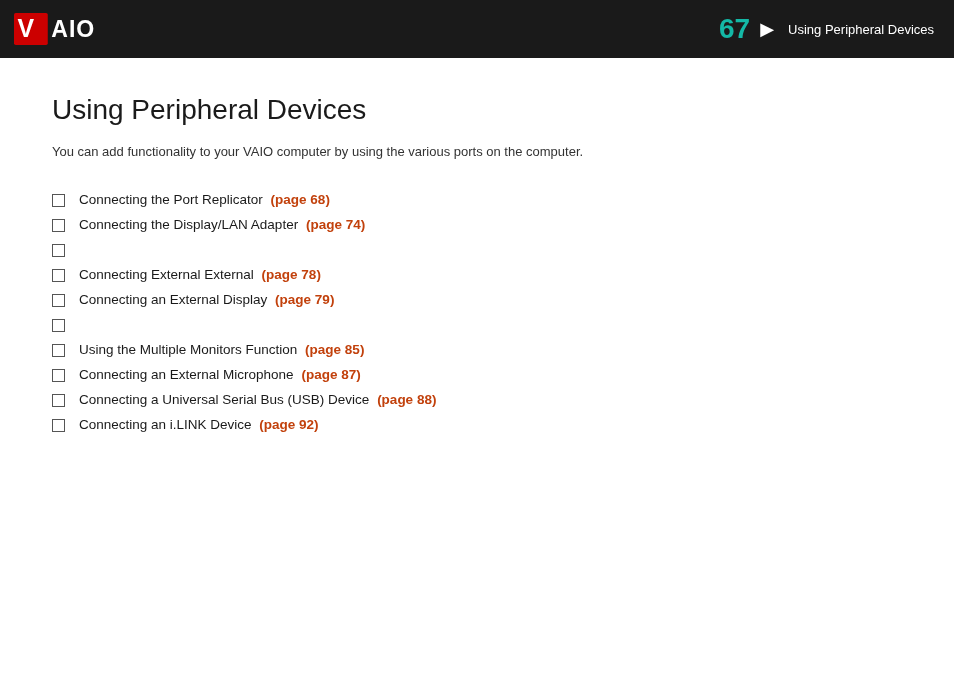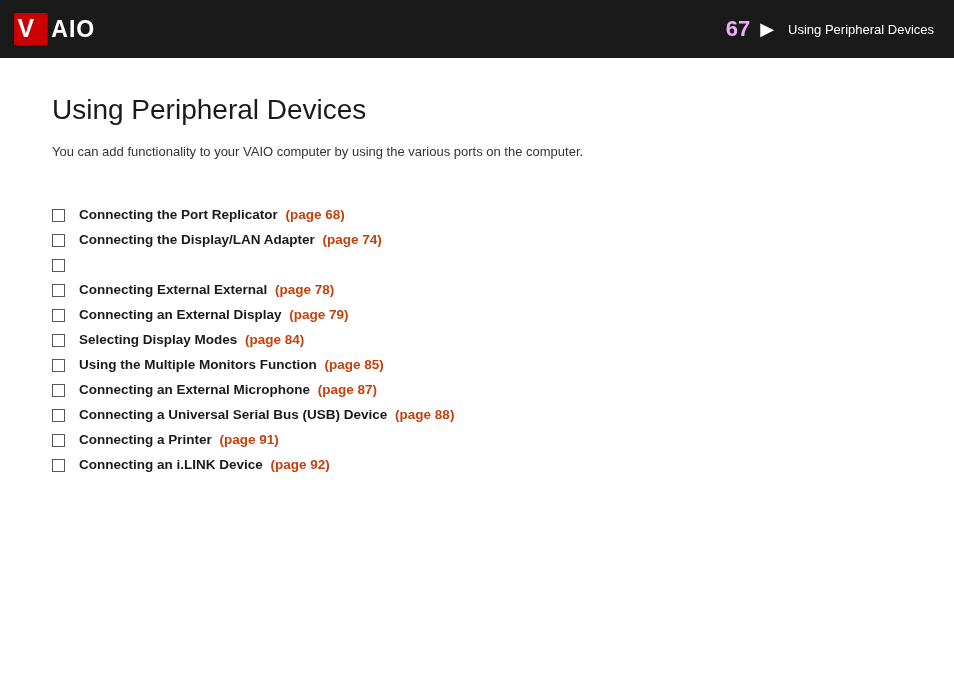--- a/index.html
+++ b/index.html
@@ -37,22 +37,22 @@
       width: auto;
     }
 
     .header-right {
       display: flex;
       align-items: center;
       gap: 10px;
     }
 
     .page-number {
-      color: #f0abfc;
-      font-size: 22px;
+      color: #14b8a6;
+      font-size: 28px;
       font-weight: bold;
     }
 
     .arrow-icon {
       color: #ffffff;
       font-size: 18px;
       margin-right: 4px;
     }
 
     .header-title {
@@ -70,21 +70,21 @@
       font-size: 28px;
       font-weight: normal;
       color: #1a1a1a;
       margin-bottom: 16px;
       font-family: Arial, Helvetica, sans-serif;
     }
 
     .intro-text {
       font-size: 13px;
       color: #333333;
-      margin-bottom: 45px;
+      margin-bottom: 30px;
       line-height: 1.5;
     }
 
     .menu-list {
       list-style: none;
       padding: 0;
       margin: 0;
     }
 
     .menu-list li {
@@ -99,21 +99,21 @@
       height: 13px;
       border: 1.5px solid #555;
       display: inline-block;
       margin-right: 14px;
       margin-top: 2px;
       flex-shrink: 0;
       background: #fff;
     }
 
     .menu-item-text {
-      font-weight: bold;
+      font-weight: normal;
       color: #1a1a1a;
     }
 
     .menu-item-link {
       color: #c2410c;
       font-weight: bold;
       text-decoration: none;
       margin-left: 4px;
     }
   </style>
@@ -159,36 +159,31 @@
       <li>
         <span class="checkbox-icon"></span>
         <span><span class="menu-item-text">Connecting External External </span><a class="menu-item-link" href="#">(page 78)</a></span>
       </li>
       <li>
         <span class="checkbox-icon"></span>
         <span><span class="menu-item-text">Connecting an External Display </span><a class="menu-item-link" href="#">(page 79)</a></span>
       </li>
       <li>
         <span class="checkbox-icon"></span>
-        <span><span class="menu-item-text">Selecting Display Modes </span><a class="menu-item-link" href="#">(page 84)</a></span>
       </li>
       <li>
         <span class="checkbox-icon"></span>
         <span><span class="menu-item-text">Using the Multiple Monitors Function </span><a class="menu-item-link" href="#">(page 85)</a></span>
       </li>
       <li>
         <span class="checkbox-icon"></span>
         <span><span class="menu-item-text">Connecting an External Microphone </span><a class="menu-item-link" href="#">(page 87)</a></span>
       </li>
       <li>
         <span class="checkbox-icon"></span>
         <span><span class="menu-item-text">Connecting a Universal Serial Bus (USB) Device </span><a class="menu-item-link" href="#">(page 88)</a></span>
       </li>
       <li>
         <span class="checkbox-icon"></span>
-        <span><span class="menu-item-text">Connecting a Printer </span><a class="menu-item-link" href="#">(page 91)</a></span>
-      </li>
-      <li>
-        <span class="checkbox-icon"></span>
         <span><span class="menu-item-text">Connecting an i.LINK Device </span><a class="menu-item-link" href="#">(page 92)</a></span>
       </li>
     </ul>
 </main>
 
 </body></html>

